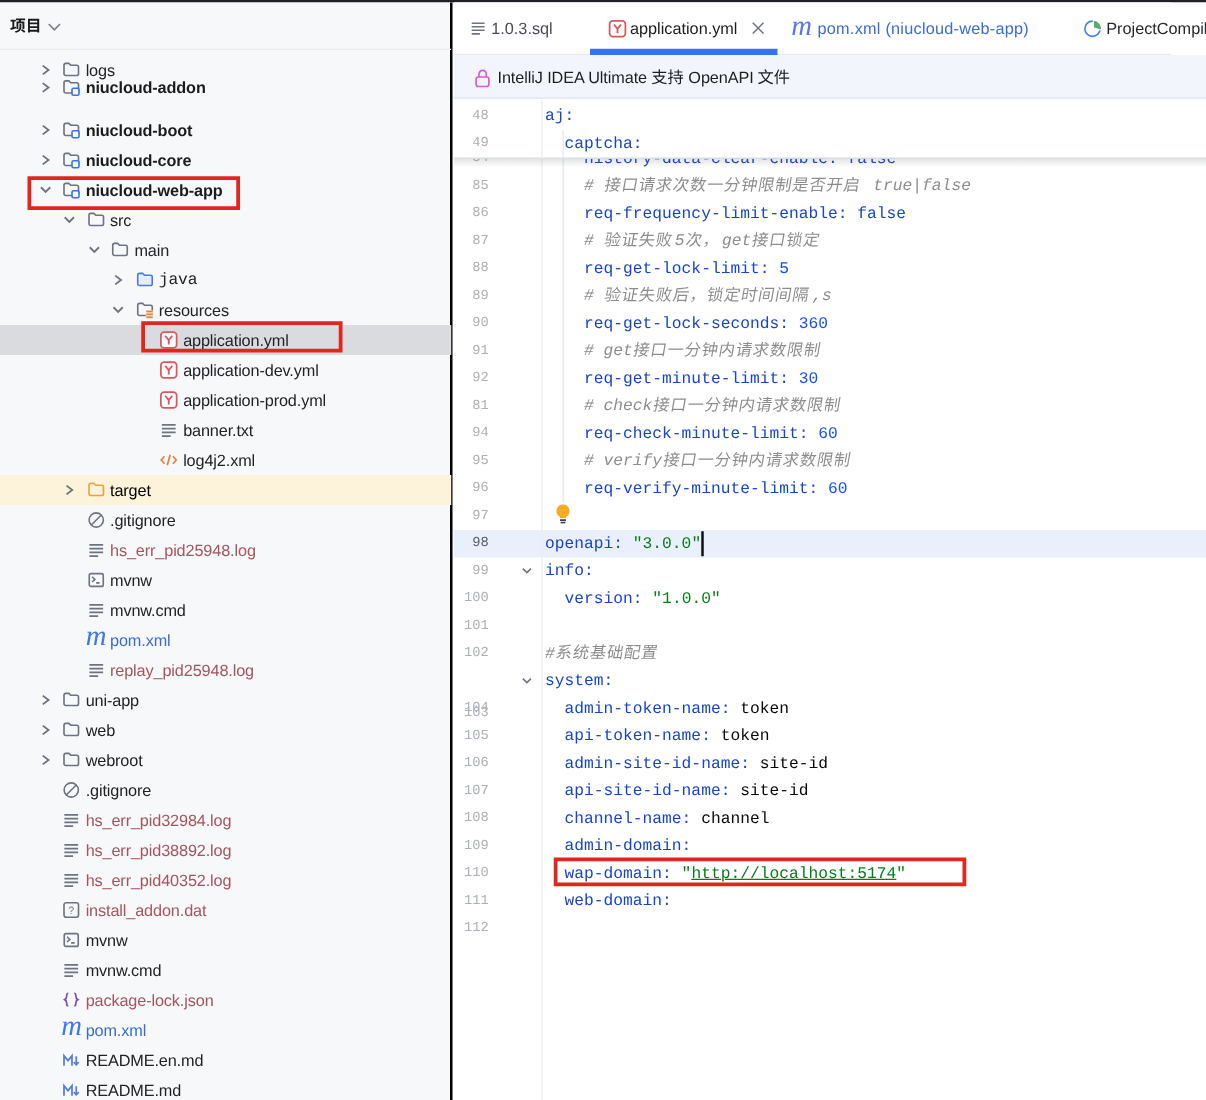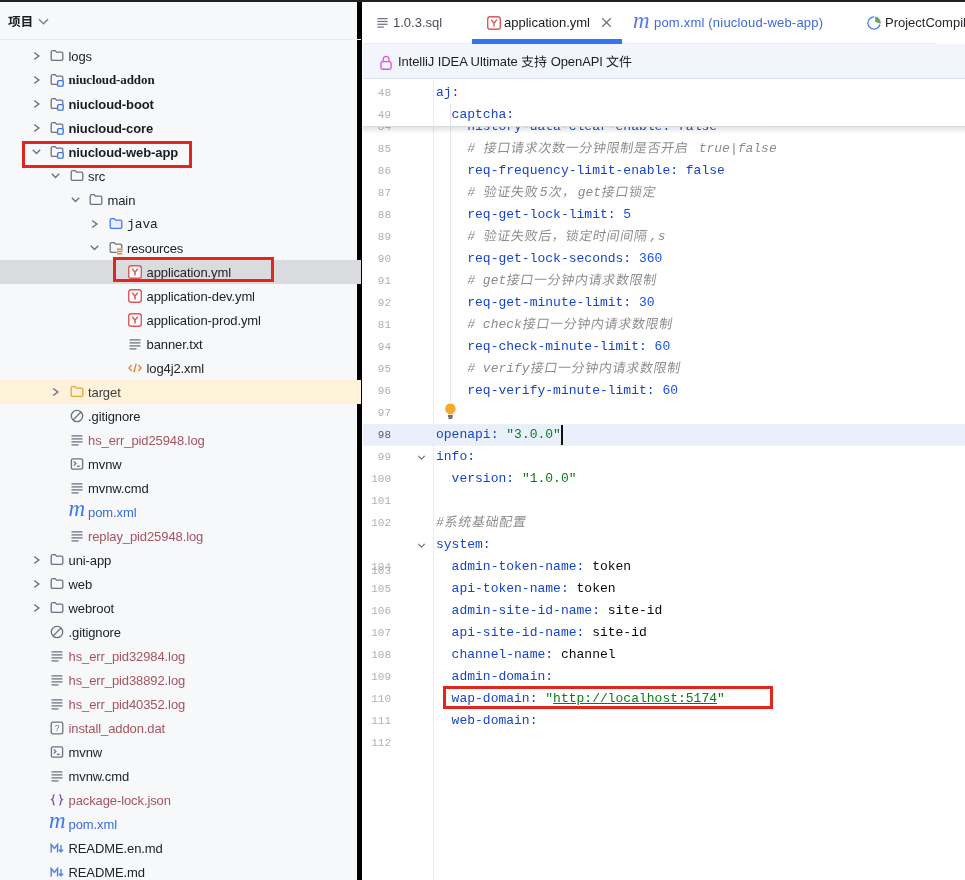--- a/index.html
+++ b/index.html
@@ -1,19 +1,19 @@
 <!DOCTYPE html>
 <html><head><meta charset="utf-8"><style>
 *{margin:0;padding:0;box-sizing:border-box}
 html,body{width:965px;height:880px;overflow:hidden;background:#fff;
   font-family:"Liberation Sans",sans-serif;-webkit-font-smoothing:antialiased}
 #app{position:relative;width:965px;height:880px}
 .abs{position:absolute}
 #topbar{left:0;top:0;width:965px;height:2px;background:#1f2126}
-#left{left:0;top:2px;width:362px;height:878px;background:#f7f8fa;border-right:5px solid #000000}
+#left{left:0;top:2px;width:362px;height:878px;background:#f7f8fa;border-right:2px solid #000000}
 #lhead{left:0;top:0;width:361px;height:37.5px;border-bottom:1px solid #ebecf0}
 .row{position:absolute;left:0;width:361px;height:24px}
 .rlab{position:absolute;top:50%;transform:translateY(-50%);font-size:13px;color:#222327;white-space:nowrap;letter-spacing:-0.1px}
 .ric{position:absolute;top:4px;width:16px;height:16px}
 .rch{position:absolute;top:4px;width:16px;height:16px}
 #right{left:363px;top:2px;width:602px;height:878px;background:#fff}
 #tabs{position:absolute;left:0;top:0;width:574px;height:42px;background:#fff;border-bottom:1px solid #ebecf0}
 .tab{position:absolute;top:0;height:42px;font-size:13px;color:#494b57;white-space:nowrap}
 #notif{position:absolute;left:0;top:42px;width:602px;height:35px;background:#f2f6fc;border-bottom:1px solid #dbe4f2;font-size:13px;color:#1d1e22}
 #editor{position:absolute;left:0;top:78px;width:602px;height:800px;background:#fff;overflow:hidden}
@@ -83,21 +83,21 @@
       </div>
       <div class="row" style="top:42px;">
         <div class="rch" style="left:28.8px"><svg viewBox="0 0 16 16" width="16" height="16" fill="none">
             <path d="M5.2 4.5 L9.8 8 L5.2 11.5" stroke="#6e7381" fill="none" stroke-width="1.5"></path>
           </svg></div>
         <div class="ric" style="left:49.0px"><svg viewBox="0 0 16 16" width="16" height="16" fill="none">
             <path d="M2.2 4.2 C2.2 3.4 2.8 2.7 3.7 2.7 H6.1 L7.6 4.2 H12.4 C13.2 4.2 13.8 4.9 13.8 5.7 V11 C13.8 11.8 13.2 12.4 12.4 12.4 H3.7 C2.8 12.4 2.2 11.8 2.2 11 Z" stroke="#6e7381" stroke-width="1.3" fill="none"></path>
           </svg></div>
         <div class="rlab" style="left:68.5px;">logs</div>
       </div>
-      <div class="row" style="top:66px;font-family:Liberation Serif, serif;">
+      <div class="row" style="top:56px;">
         <div class="rch" style="left:28.8px"><svg viewBox="0 0 16 16" width="16" height="16" fill="none">
             <path d="M5.2 4.5 L9.8 8 L5.2 11.5" stroke="#6e7381" fill="none" stroke-width="1.5"></path>
           </svg></div>
         <div class="ric" style="left:49.0px"><svg viewBox="0 0 16 16" width="16" height="16" fill="none">
             <path d="M2.2 4.2 C2.2 3.4 2.8 2.7 3.7 2.7 H6.1 L7.6 4.2 H12.4 C13.2 4.2 13.8 4.9 13.8 5.7 V11 C13.8 11.8 13.2 12.4 12.4 12.4 H3.7 C2.8 12.4 2.2 11.8 2.2 11 Z" stroke="#6e7381" stroke-width="1.3" fill="none"></path>
             <rect x="8.6" y="8.6" width="5.6" height="5.6" rx="1.2" fill="#f7f8fa" stroke="#3574f0" stroke-width="1.3"></rect>
           </svg></div>
         <div class="rlab" style="left:68.5px;font-weight:bold;color:#1a1c1e;">niucloud-addon</div>
       </div>
       <div class="row" style="top:90px;">
@@ -214,21 +214,21 @@
           </svg></div>
         <div class="rlab" style="left:146.5px;">log4j2.xml</div>
       </div>
       <div class="row" style="top:378px;background:#fdf3da;">
         <div class="rch" style="left:48.3px"><svg viewBox="0 0 16 16" width="16" height="16" fill="none">
             <path d="M5.2 4.5 L9.8 8 L5.2 11.5" stroke="#6e7381" fill="none" stroke-width="1.5"></path>
           </svg></div>
         <div class="ric" style="left:68.5px"><svg viewBox="0 0 16 16" width="16" height="16" fill="none">
             <path d="M2.2 4.2 C2.2 3.4 2.8 2.7 3.7 2.7 H6.1 L7.6 4.2 H12.4 C13.2 4.2 13.8 4.9 13.8 5.7 V11 C13.8 11.8 13.2 12.4 12.4 12.4 H3.7 C2.8 12.4 2.2 11.8 2.2 11 Z" stroke="#e8a33d" stroke-width="1.3" fill="none"></path>
           </svg></div>
-        <div class="rlab" style="left:88.0px;color:#404040;text-align:center;">target</div>
+        <div class="rlab" style="left:88.0px;color:#000000;text-align:center;">target</div>
       </div>
       <div class="row" style="top:402px;">
         <div class="ric" style="left:68.5px"><svg viewBox="0 0 16 16" width="16" height="16" fill="none">
             <circle cx="8" cy="8" r="5.7" stroke="#6e7381" stroke-width="1.3" fill="none"></circle>
             <path d="M4 12 L12 4" stroke="#6e7381" stroke-width="1.3" fill="none"></path>
           </svg></div>
         <div class="rlab" style="left:88.0px;">.gitignore</div>
       </div>
       <div class="row" style="top:426px;">
         <div class="ric" style="left:68.5px"><svg viewBox="0 0 16 16" width="16" height="16" fill="none">

